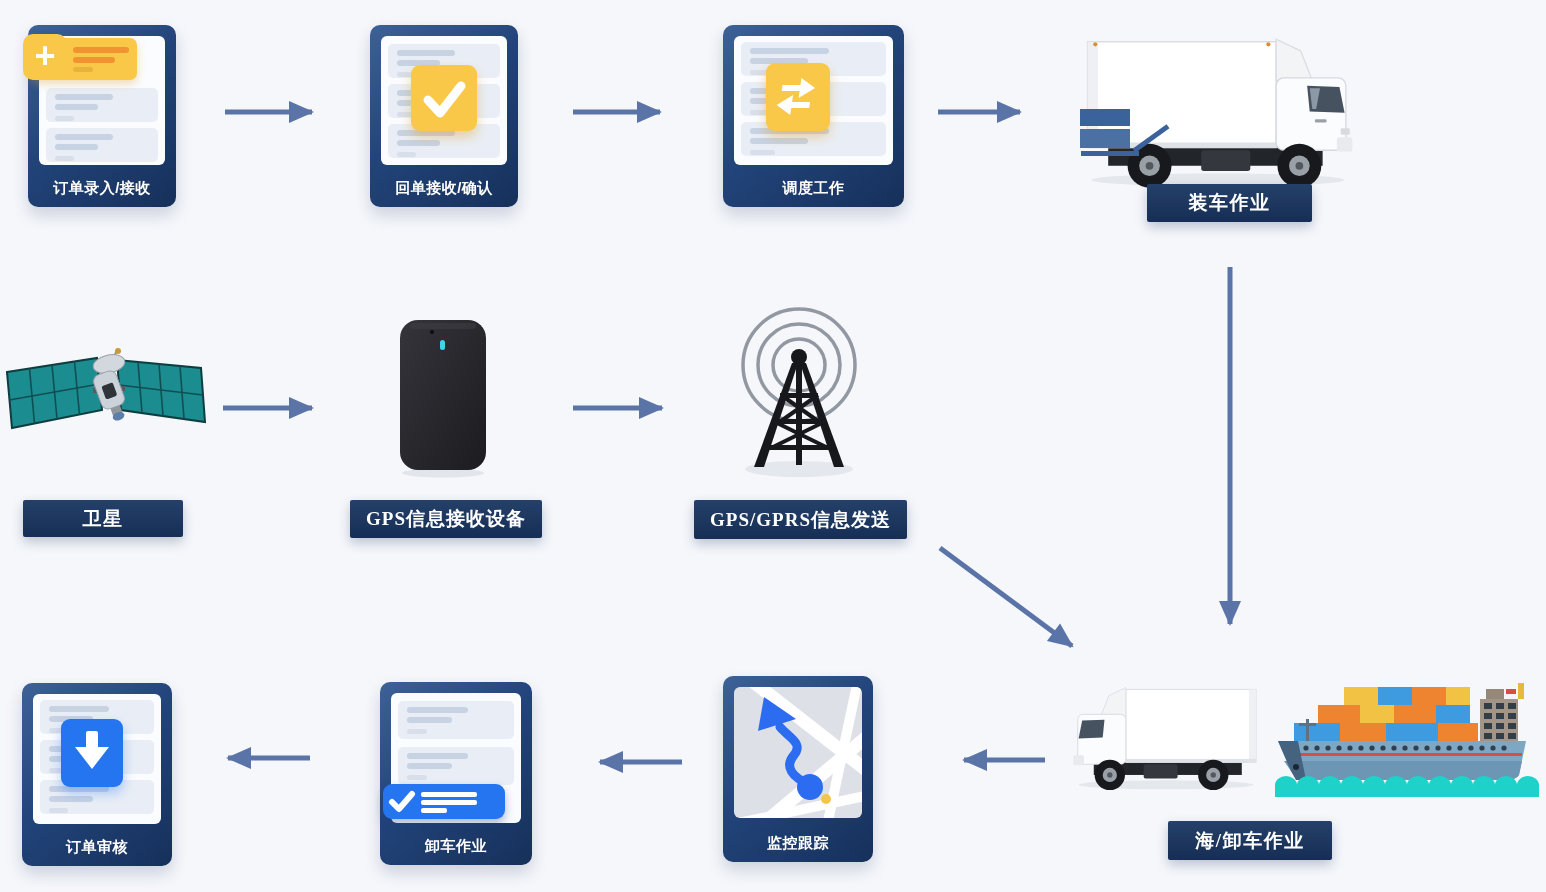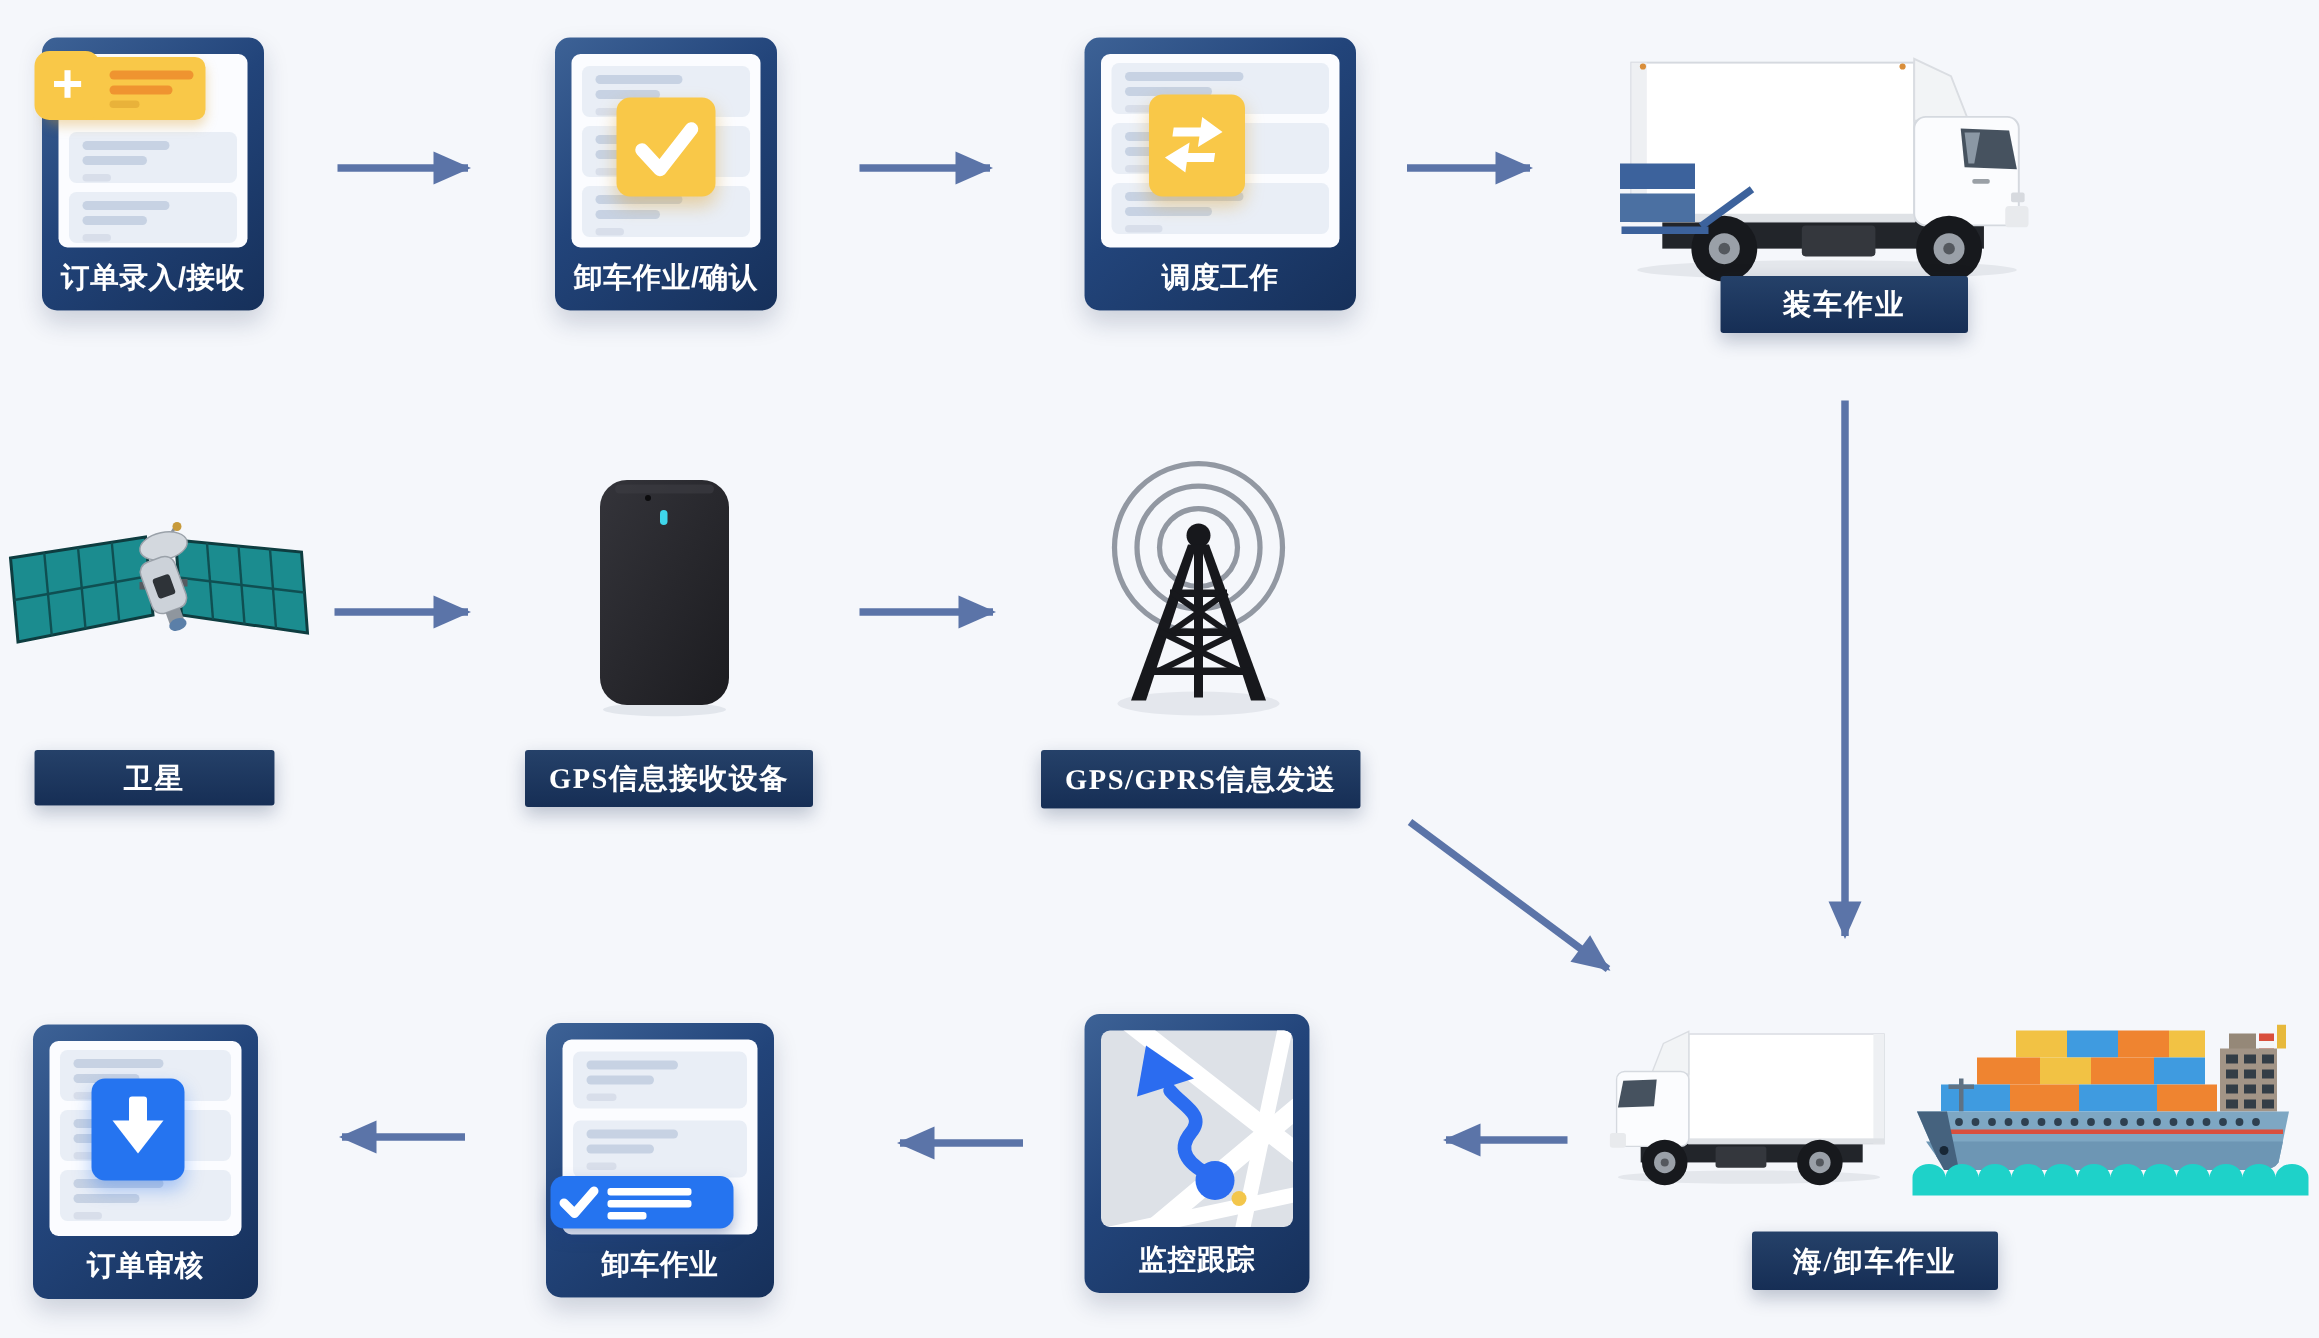--- a/index.html
+++ b/index.html
@@ -8,21 +8,21 @@
   .arrow-layer{position:absolute;left:0;top:0;pointer-events:none;}
   .ar{stroke:#5b74a8;stroke-width:5;fill:none;}
 
   
   .doc-card{position:absolute;border-radius:10px;
      background:linear-gradient(140deg,#3d6296 0%,#22447a 45%,#16305a 100%);
      box-shadow:0 8px 16px rgba(20,40,80,.18);}
   .card-inner{position:absolute;left:11px;right:11px;top:11px;bottom:42px;
      background:#fbfcff;border-radius:6px;}
   .card-label{position:absolute;left:0;right:0;bottom:9px;text-align:center;color:#fff;
-     font-size:19px;font-weight:bold;letter-spacing:.5px;white-space:nowrap;}
+     font-size:15px;font-weight:bold;letter-spacing:.5px;white-space:nowrap;}
 
   .lg{position:absolute;left:7px;right:7px;height:34px;background:#e9eef6;border-radius:5px;padding:6px 9px;box-sizing:border-box;}
   .lg .ln{display:block;height:6px;border-radius:3px;background:#c7d2e3;margin-bottom:4px;}
   .lg .l1{width:62%;}
   .lg .l2{width:46%;}
   .lg .l3{width:20%;height:5px;background:#d8deea;margin-top:6px;}
 
   
   .note{position:absolute;left:-8px;top:2px;width:106px;height:42px;background:#f9c848;border-radius:7px;
         box-shadow:0 4px 8px rgba(222,160,40,.35);}
@@ -118,21 +118,21 @@
           <i class="ln l1"></i>
           <i class="ln l2"></i>
           <i class="ln l3"></i>
         </div>
     </div>
     <div class="ysq" style="left:41px;top:40px;width:66px;height:66px">
       <svg width="66" height="66">
           <polyline points="17,35 29,48 50,21" fill="none" stroke="#fff" stroke-width="9" stroke-linecap="round" stroke-linejoin="round"></polyline>
         </svg>
     </div>
-    <div class="card-label">卸车作业/确认</div>
+    <div class="card-label">回单接收/确认</div>
   </div>
 
   <div class="doc-card" style="left:723px;top:25px;width:181px;height:182px">
     <div class="card-inner">
       <div class="lg" style="top:6px">
           <i class="ln l1"></i>
           <i class="ln l2"></i>
           <i class="ln l3"></i>
         </div>
       <div class="lg" style="top:46px">
@@ -278,21 +278,21 @@
       <svg width="62" height="68" viewBox="0 0 62 68">
         <g fill="#fff">
           <rect x="25" y="12" width="12" height="18" rx="2"></rect>
           <polygon points="14,28 48,28 31,50"></polygon>
         </g>
       </svg>
     </div>
     <div class="card-label">订单审核</div>
   </div>
 
-  <div class="doc-card" style="left:364px;top:682px;width:152px;height:183px">
+  <div class="doc-card" style="left:380px;top:682px;width:152px;height:183px">
     <div class="card-inner">
       <div class="lg" style="top:8px;height:38px">
           <i class="ln l1"></i>
           <i class="ln l2"></i>
           <i class="ln l3"></i>
         </div>
       <div class="lg" style="top:54px;height:38px">
           <i class="ln l1"></i>
           <i class="ln l2"></i>
           <i class="ln l3"></i>

